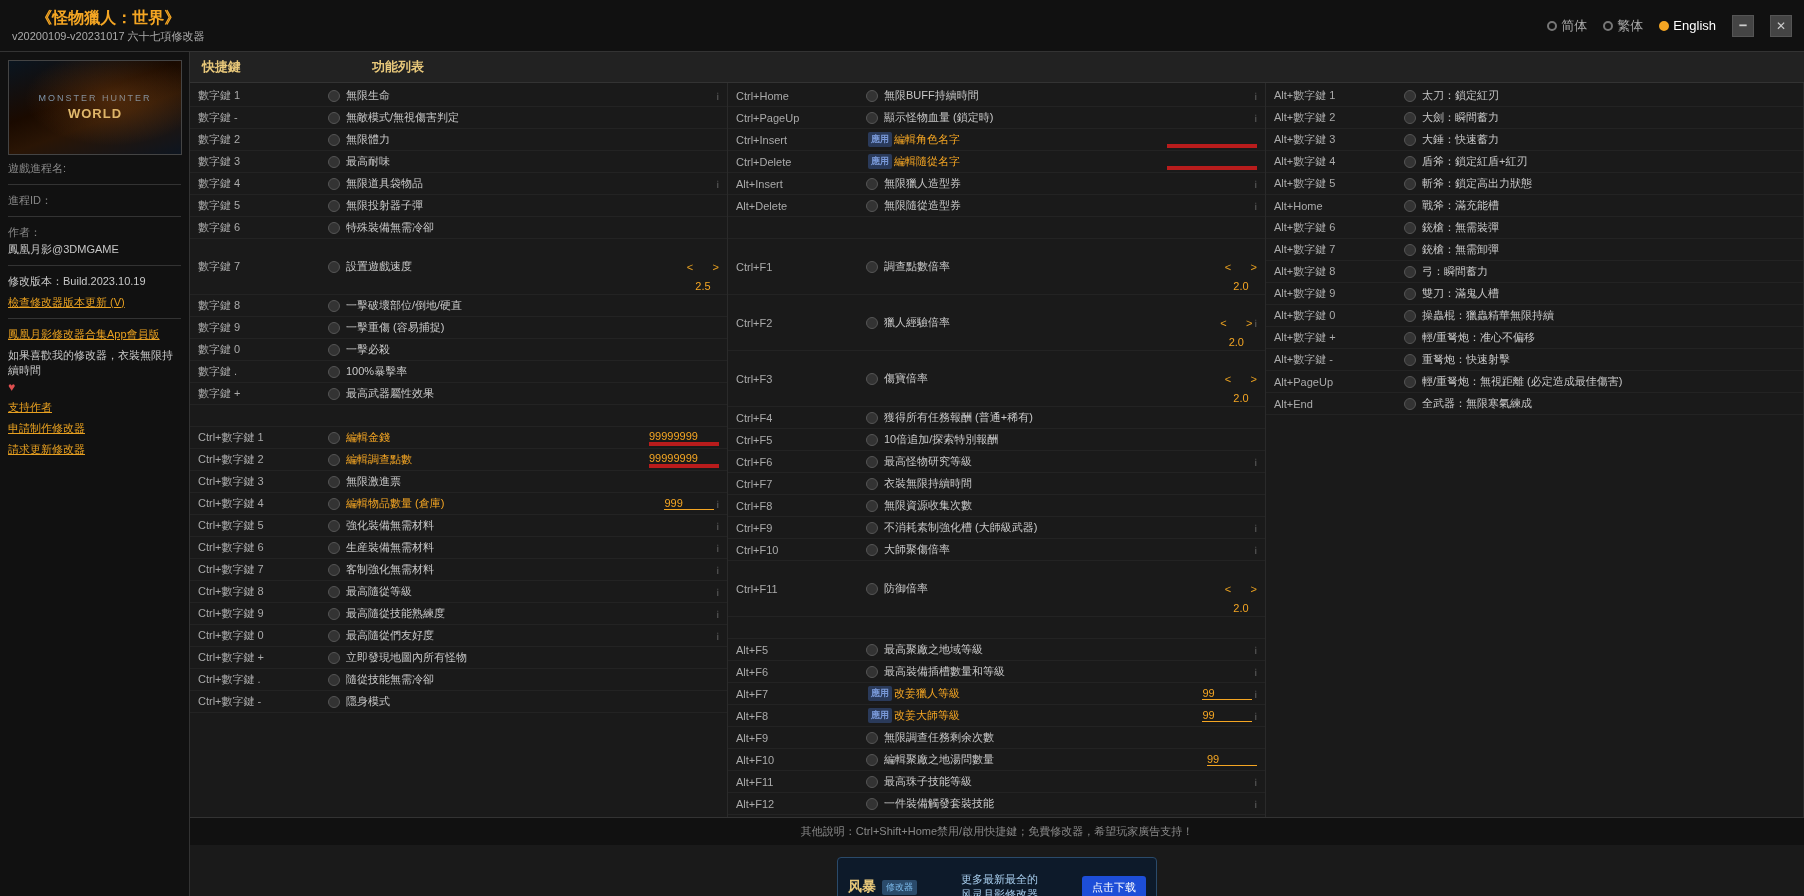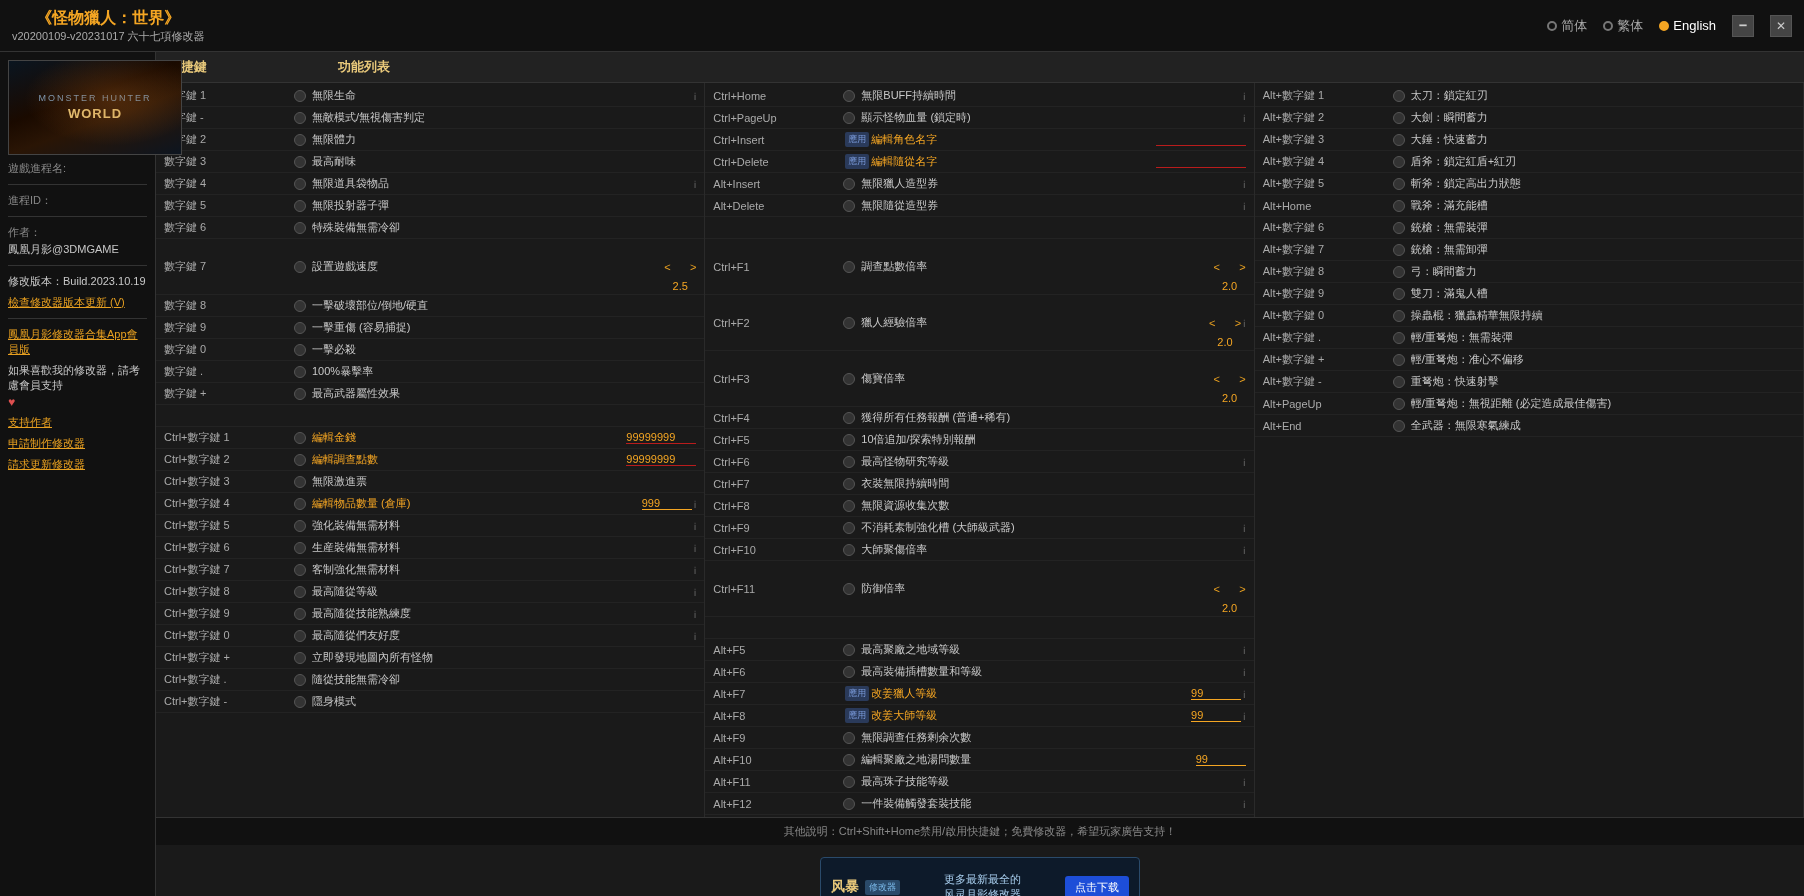--- a/index.html
+++ b/index.html
@@ -74,21 +74,21 @@
     }
 
     
     #main-content {
       display: flex;
       height: calc(896px - 52px);
     }
 
     
     #sidebar {
-      width: 156px;
+      width: 190px;
       background: #111;
       padding: 8px;
       display: flex;
       flex-direction: column;
       gap: 6px;
       border-right: 1px solid #333;
       flex-shrink: 0;
     }
     .mhw-logo {
       font-size: 8px;
@@ -182,20 +182,21 @@
       flex: 1;
     }
     .cheat-name.orange { color: #f5a623; }
     .cheat-badge {
       background: #3a5a3a;
       color: #8aba8a;
       font-size: 9px;
       padding: 1px 3px;
       border-radius: 2px;
       margin: 0 2px;
+      font-weight: bold;
     }
     .cheat-badge.blue {
       background: #2a3a5a;
       color: #7a9ada;
     }
     .cheat-info {
       color: #666;
       font-size: 10px;
       margin-left: 2px;
     }
@@ -207,21 +208,21 @@
     .cheat-arrows {
       display: flex;
       align-items: center;
       gap: 2px;
       color: #e8a020;
       font-size: 11px;
     }
     .cheat-input {
       background: transparent;
       border: none;
-      border-bottom: 1px solid #b91c1c;
+      border-bottom: 4px solid #b91c1c;
       color: #f5a623;
       font-size: 11px;
       width: 70px;
       outline: none;
     }
     .cheat-input-sm {
       background: transparent;
       border: none;
       border-bottom: 1px solid #f5a623;
       color: #f5a623;
@@ -343,21 +344,21 @@
       <span class="sidebar-link">檢查修改器版本更新 (V)</span>
     </div>
 
     <div class="sidebar-divider"></div>
 
     <div class="sidebar-row">
       <span class="sidebar-link" style="color:#e8a020;">鳳凰月影修改器合集App會員版</span>
     </div>
 
     <div class="sidebar-row">
-      <span class="sidebar-value">如果喜歡我的修改器，請考慮會員支持</span>
+      <span class="sidebar-value">如果喜歡我的修改器，衣裝無限持續時間</span>
       <span class="sidebar-heart">♥</span>
     </div>
     <div class="sidebar-row">
       <span class="sidebar-link">支持作者</span>
     </div>
     <div class="sidebar-row">
       <span class="sidebar-link">申請制作修改器</span>
     </div>
     <div class="sidebar-row">
       <span class="sidebar-link">請求更新修改器</span>
@@ -724,25 +725,20 @@
         </div>
         <div class="cheat-row">
           <span class="cheat-key">Alt+數字鍵 9</span>
           <div class="cheat-dot"></div>
           <span class="cheat-name">雙刀：滿鬼人槽</span>
         </div>
         <div class="cheat-row">
           <span class="cheat-key">Alt+數字鍵 0</span>
           <div class="cheat-dot"></div>
           <span class="cheat-name">操蟲棍：獵蟲精華無限持續</span>
-        </div>
-        <div class="cheat-row">
-          <span class="cheat-key">Alt+數字鍵 .</span>
-          <div class="cheat-dot"></div>
-          <span class="cheat-name">輕/重弩炮：無需裝彈</span>
         </div>
         <div class="cheat-row">
           <span class="cheat-key">Alt+數字鍵 +</span>
           <div class="cheat-dot"></div>
           <span class="cheat-name">輕/重弩炮：准心不偏移</span>
         </div>
         <div class="cheat-row">
           <span class="cheat-key">Alt+數字鍵 -</span>
           <div class="cheat-dot"></div>
           <span class="cheat-name">重弩炮：快速射擊</span>

